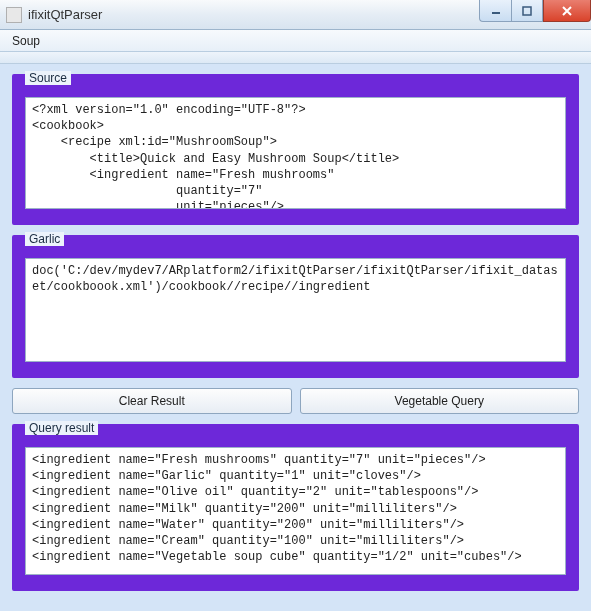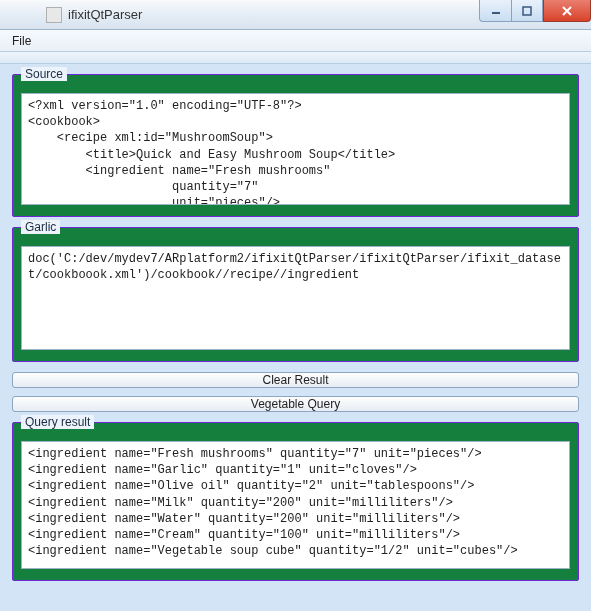--- a/index.html
+++ b/index.html
@@ -13,21 +13,20 @@
     overflow: hidden;
   }
   
   .titlebar {
     height: 30px;
     background: linear-gradient(to bottom, #f8fafc 0%, #e5edf5 50%, #d8e4f0 100%);
     border-bottom: 1px solid #9db5cc;
     display: flex;
     align-items: center;
     position: relative;
-    padding-left: 40px;
   }
   .titlebar .appicon {
     width: 16px; height: 16px;
     margin: 0 6px;
     background: #e8e8e8;
     border: 1px solid #b0b0b0;
   }
   .titlebar .title {
     color: #333;
     font-size: 13px;
@@ -80,24 +79,24 @@
     height: 12px;
     background: linear-gradient(#eef4fb,#dde9f5);
     border-bottom: 1px solid #b9cde0;
   }
   .client {
     padding: 10px 12px 12px 12px;
     height: calc(611px - 30px - 22px - 12px);
     overflow: hidden;
   }
   .group {
-    border: 1px solid #6d28d9;
+    border: 5px solid #6d28d9;
     border-radius: 2px;
     margin-bottom: 10px;
-    background: #15803d;
+    background: #6d28d9;
     padding: 18px 8px 8px 8px;
     position: relative;
   }
   .group-label {
     position: absolute;
     top: -8px;
     left: 8px;
     background: #ecf3fb;
     padding: 0 4px;
     font-size: 12px;
@@ -117,21 +116,20 @@
     white-space: pre;
   }
   .textbox.wrap { white-space: pre-wrap; }
   .source-box { height: 112px; }
   .query-box { height: 104px; overflow-y: hidden; }
   .result-box { height: 128px; }
   .btnrow {
     display: flex;
     gap: 8px;
     margin-bottom: 10px;
-    flex-direction: column;
   }
   .btn {
     flex: 1;
     height: 26px;
     background: linear-gradient(#fdfdfd,#e7edf4);
     border: 1px solid #8ea6bf;
     border-radius: 3px;
     display: flex;
     align-items: center;
     justify-content: center;
@@ -163,21 +161,21 @@
     </div>
     <div class="winbtn close">
       <svg width="12" height="12">
           <path d="M2 2 L10 10 M10 2 L2 10" stroke="#fff" stroke-width="2"></path>
         </svg>
     </div>
   </div>
 </div>
 
 <div class="menubar">
-  <div class="menuitem">File</div>
+  <div class="menuitem">Soup</div>
 </div>
 <div class="toolbar-stub"></div>
 
 <div class="client">
 
   <div class="group">
     <div class="group-label">Source</div>
     <textarea class="textbox source-box" readonly="" style="">&lt;?xml version="1.0" encoding="UTF-8"?&gt;
 &lt;cookbook&gt;
     &lt;recipe xml:id="MushroomSoup"&gt;

